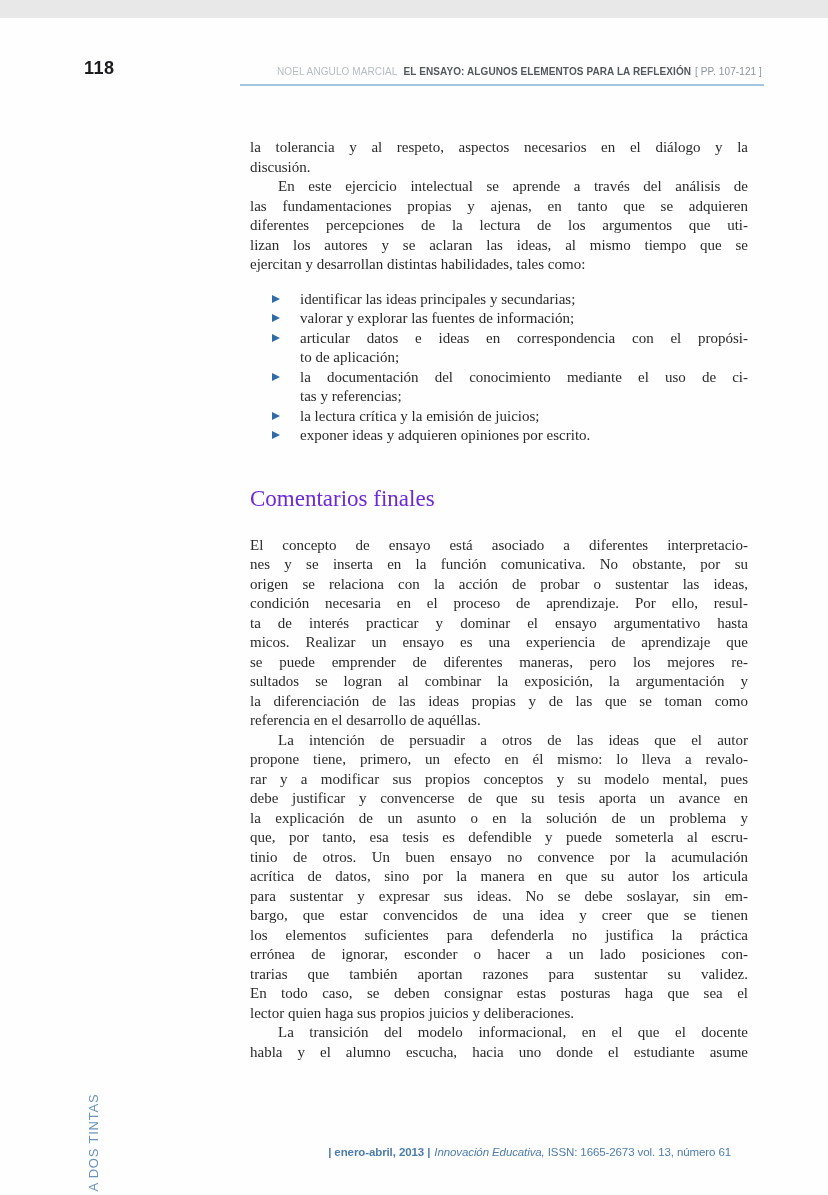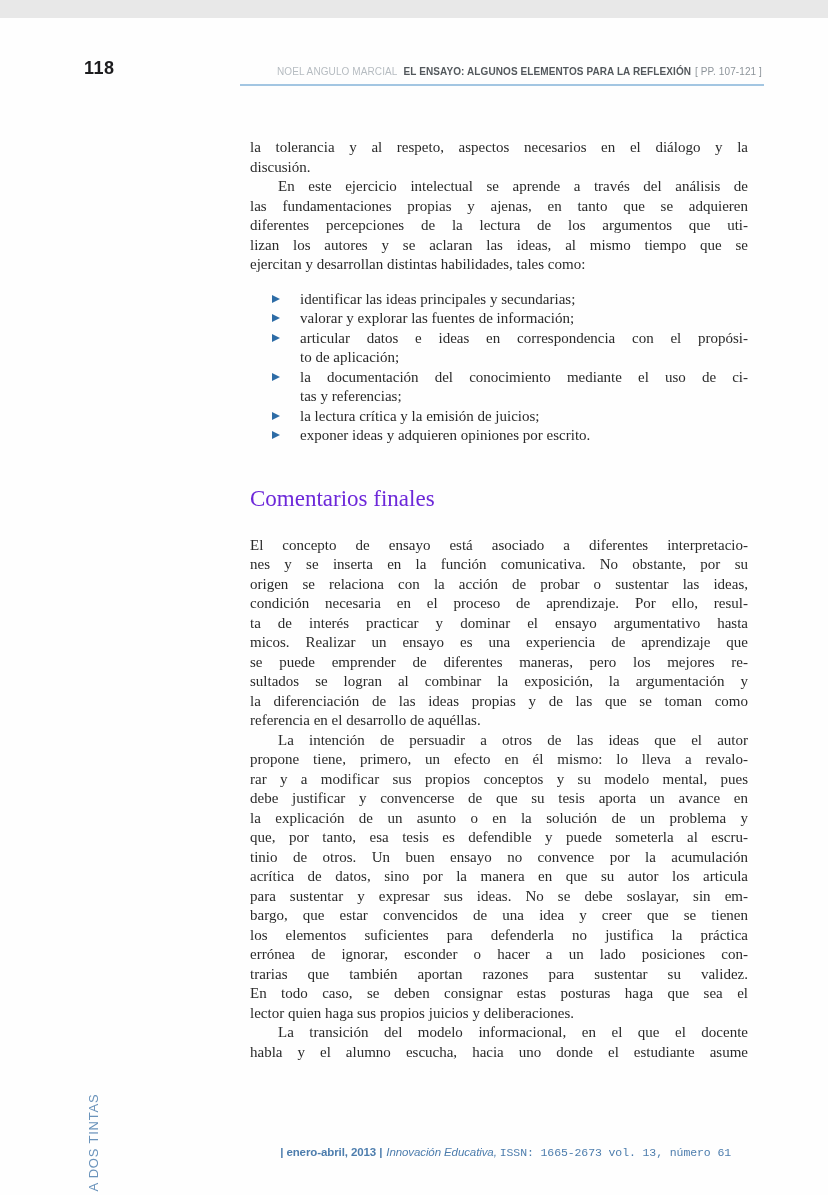--- a/index.html
+++ b/index.html
@@ -55,21 +55,21 @@
     font-size:13px; font-weight:500; color:#6a93bb; letter-spacing:0.8px;
     white-space:nowrap;
   }
   .footer {
     position:absolute; right:97px; top:1128px; white-space:nowrap;
     font-family:"Liberation Sans", sans-serif;
     font-size:11.5px; color:#4d7dad; letter-spacing:-0.1px;
   }
   .footer .f-issue { font-weight:600; margin-right:4px; }
   .footer .f-journal { font-style:italic; margin-right:3px; }
-  .footer .f-meta { font-weight:400;font-family:Liberation Mono, monospace; }
+  .footer .f-meta { font-weight:400; }
 </style>
 </head>
 <body>
 
 <div class="page">
 
   <div class="page-number">118</div>
 
   <div class="running-header"><span class="author">NOEL ANGULO MARCIAL</span><span class="title">EL ENSAYO: ALGUNOS ELEMENTOS PARA LA REFLEXIÓN</span><span class="pages">[ PP. 107-121 ]</span></div>
 

